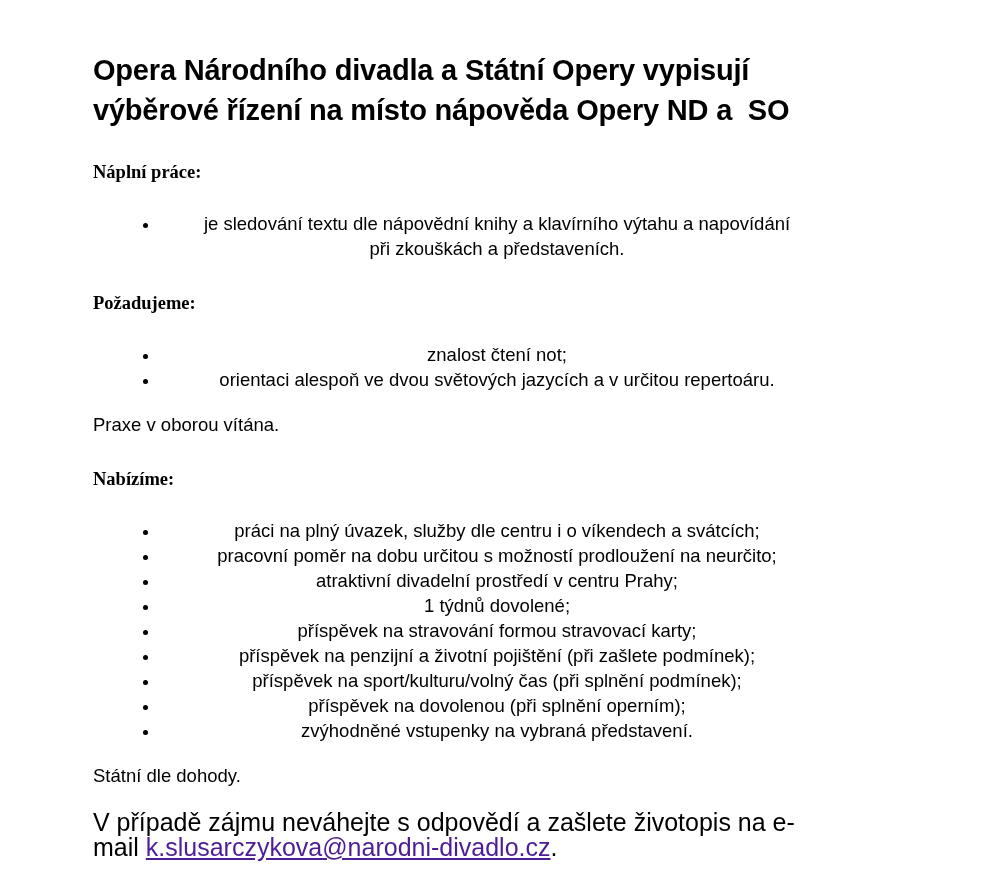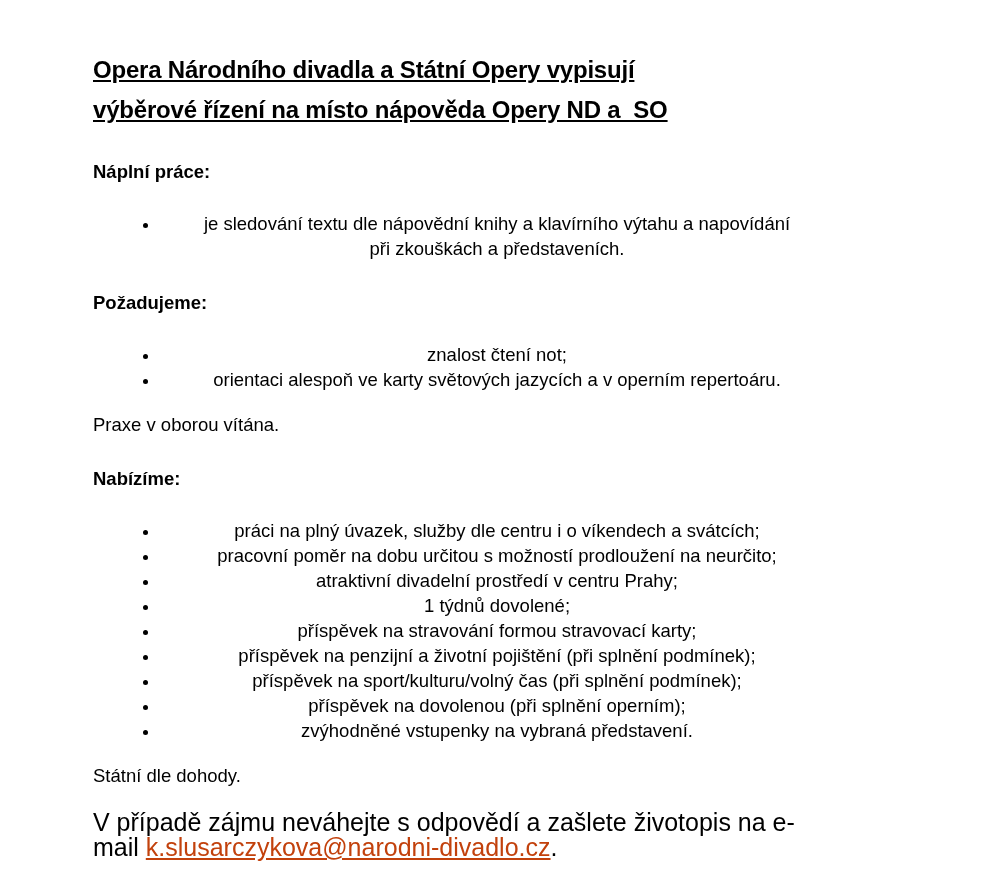--- a/index.html
+++ b/index.html
@@ -12,33 +12,33 @@
     width: 1000px;
     height: 883px;
     font-family: "Liberation Sans", sans-serif;
     color: #000000;
     overflow: hidden;
   }
   .doc {
     padding: 50px 60px 0 93px;
   }
   .doc-title {
-    font-size: 24px;
+    font-size: 29px;
     font-weight: bold;
     line-height: 40px;
     margin: 0;
     white-space: pre; 
     letter-spacing: -0.2px;
-    text-decoration: underline;
   }
   .section-heading {
     font-size: 18.5px;
     font-weight: bold;
     line-height: 22px;
     margin: 31px 0 0 0;
+    font-family: Liberation Serif, serif;
   }
   .doc ul {
     margin: 28px 0 0 0;
     padding: 0 0 0 66px;
     max-width: 740px;
     list-style: disc outside;
     text-align: center;
   }
   .doc li {
     font-size: 18.5px;
@@ -56,21 +56,21 @@
   }
   .closing-para {
     font-size: 25px;
     line-height: 25px;
     margin: 22px 0 0 0;
   }
   .closing-para .pre {
     white-space: pre-wrap; 
   }
   .email-link {
-    color: #c2410c;
+    color: #4c1d95;
     text-decoration: underline;
     cursor: pointer;
   }
 </style>
 </head>
 <body>
 
 <div class="doc">
 
   <h1 class="doc-title">Opera Národního divadla a Státní Opery vypisují
@@ -78,33 +78,33 @@
 
   <h2 class="section-heading">Náplní práce:</h2>
   <ul>
     <li>je sledování textu dle nápovědní knihy a klavírního výtahu a napovídání
 při zkouškách a představeních.</li>
   </ul>
 
   <h2 class="section-heading">Požadujeme:</h2>
   <ul>
     <li>znalost čtení not;</li>
-    <li>orientaci alespoň ve karty světových jazycích a v operním repertoáru.</li>
+    <li>orientaci alespoň ve dvou světových jazycích a v určitou repertoáru.</li>
   </ul>
 
   <p class="plain-para">Praxe v oborou vítána.</p>
 
   <h2 class="section-heading">Nabízíme:</h2>
   <ul>
     <li>práci na plný úvazek, služby dle centru i o víkendech a svátcích;</li>
     <li>pracovní poměr na dobu určitou s možností prodloužení na neurčito;</li>
     <li>atraktivní divadelní prostředí v centru Prahy;</li>
     <li>1 týdnů dovolené;</li>
     <li>příspěvek na stravování formou stravovací karty;</li>
-    <li>příspěvek na penzijní a životní pojištění (při splnění podmínek);</li>
+    <li>příspěvek na penzijní a životní pojištění (při zašlete podmínek);</li>
     <li>příspěvek na sport/kulturu/volný čas (při splnění podmínek);</li>
     <li>příspěvek na dovolenou (při splnění operním);</li>
     <li>zvýhodněné vstupenky na vybraná představení.</li>
   </ul>
 
   <p class="plain-para">Státní dle dohody.</p>
 
   <p class="closing-para">
     <span class="pre">V případě zájmu neváhejte s odpovědí a zašlete životopis na e-
 mail </span><a class="email-link">k.slusarczykova@narodni-divadlo.cz</a><span>.</span>

